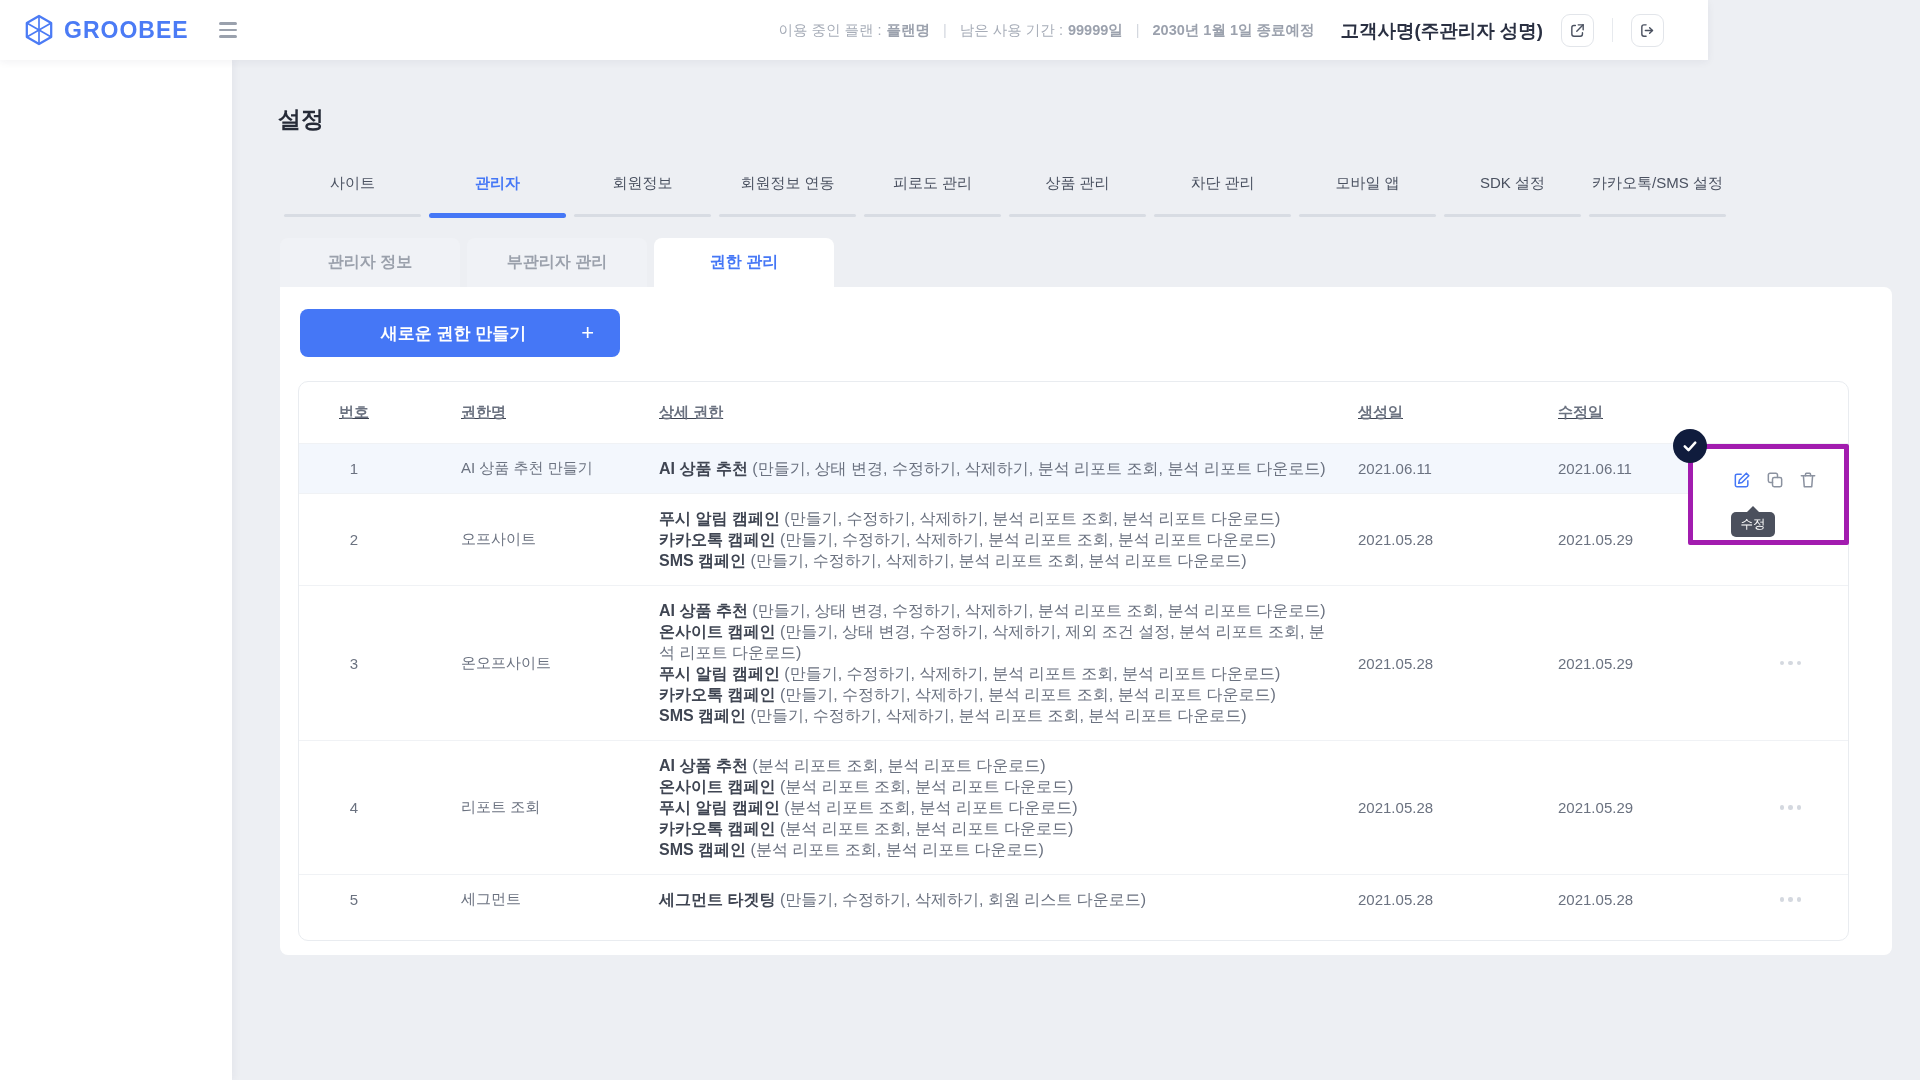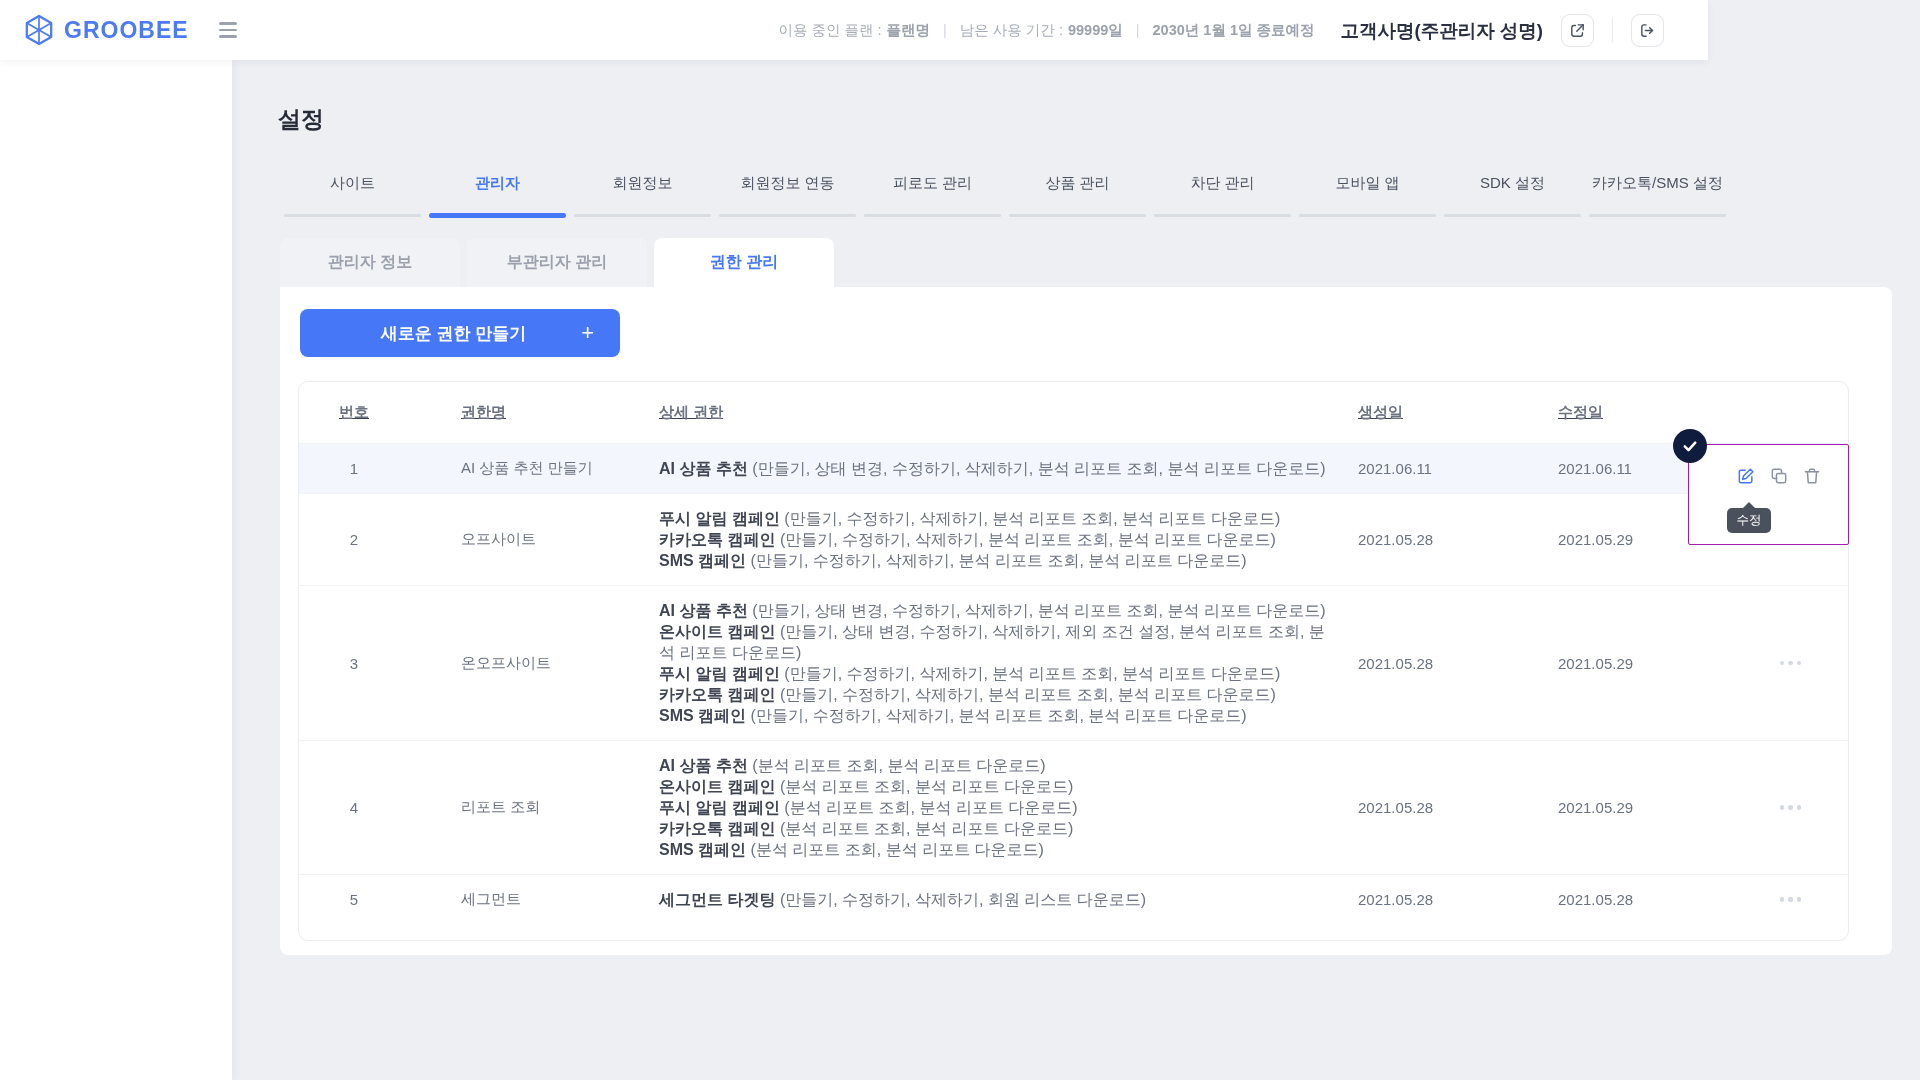--- a/index.html
+++ b/index.html
@@ -67,21 +67,21 @@
   .c-details{padding:14px 24px 14px 0;}
   .detail-line{font-size:16px;line-height:21px;color:#6b7280;}
   .detail-line b{color:#3f4552;font-weight:700;}
   .c-actions{display:flex;justify-content:center;}
   .dots{display:flex;gap:4px;padding:6px;cursor:pointer;}
   .dots i{width:4.5px;height:4.5px;border-radius:50%;background:#d4d8df;}
   .table-footer{height:16px;}
 
   
   .popover{position:absolute;right:-1px;top:62px;width:161px;height:101px;background:#fff;
-    border:1px solid #a21caf;border-radius:2px;z-index:5;}
+    border:5px solid #a21caf;border-radius:2px;z-index:5;}
   .popover-icons{display:flex;justify-content:flex-end;gap:13px;padding:21px 26px 0 0;}
   .popover-icons .pic{cursor:pointer;display:flex;}
   .tooltip{position:absolute;left:38px;top:63px;min-width:44px;height:25px;background:#4b505d;
     color:#fff;font-size:12.5px;border-radius:5px;display:flex;align-items:center;
     justify-content:center;padding:0 8px;}
   .tooltip::before{content:"";position:absolute;top:-6px;left:50%;margin-left:-6px;
     border-left:6px solid transparent;border-right:6px solid transparent;
     border-bottom:6px solid #4b505d;}
   .check-badge{position:absolute;left:1374px;top:47px;width:34px;height:34px;border-radius:50%;
     background:#101c3d;z-index:6;display:flex;align-items:center;justify-content:center;}

